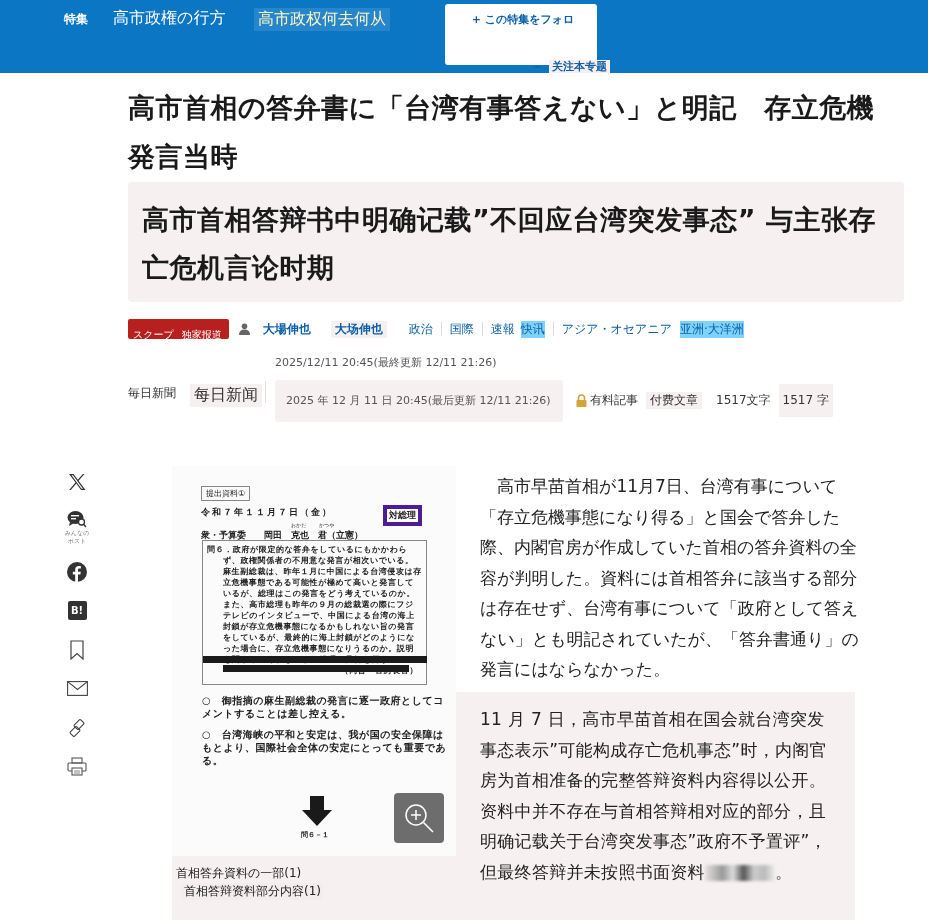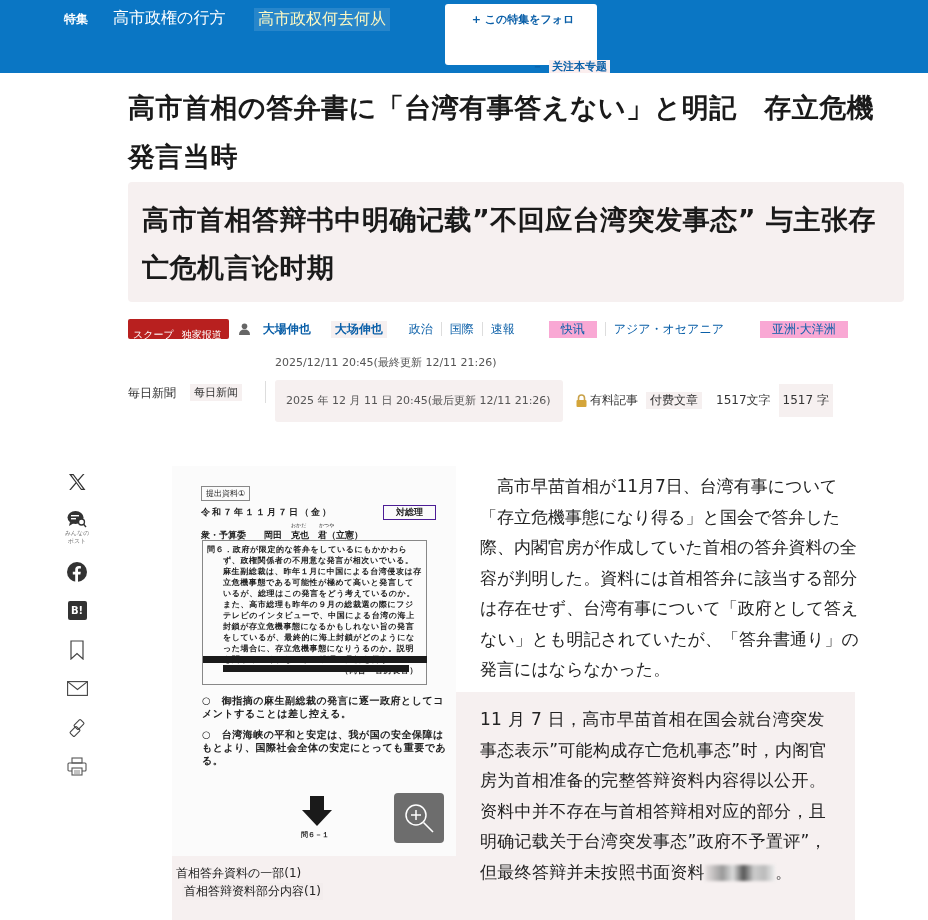--- a/index.html
+++ b/index.html
@@ -22,47 +22,47 @@
   .title-cn { position: absolute; left: 14px; top: 14px; width: 750px; font-size: 27px; font-weight: bold; line-height: 48px; color: #1a1a1a; letter-spacing: 0.5px; }
 
   
   .meta-row { position: absolute; left: 128px; top: 320px; height: 18px; display: flex; align-items: center; font-size: 12px; }
   .scoop { background: #b8201f; color: #fff; font-size: 10px; padding: 10px 5px; border-radius: 2px; height: 16px; line-height: 12px; display: flex; gap: 6px; }
   .scoop .cn { background: rgba(255,255,255,0.15); padding: 0 2px; }
   .author { display: flex; align-items: center; margin-left: 10px; color: #0a5fa8; font-weight: bold; font-size: 12px; gap: 10px; }
   .author .person-icon { width: 11px; height: 12px; margin-right: 3px; }
   .author .cn { margin-left: 10px; background: #f6f0f0; padding: 0 4px; }
   .cat { color: #0a5fa8; font-size: 12px; }
-  .cat.cn { background: #f9a8d4; padding: 0 12px; margin-left: 28px; }
+  .cat.cn { background: #7dd3fc; padding: 0 0; }
   .sep { width: 1px; height: 14px; background: #ddd; margin: 0 8px; }
 
   .date-jp { position: absolute; left: 275px; top: 355px; font-size: 11px; color: #555; }
   .paper-jp { position: absolute; left: 128px; top: 385px; font-size: 12px; color: #333; }
-  .paper-cn { position: absolute; left: 190px; top: 384px; font-size: 11px; color: #333; background: #f6f0f0; padding: 1px 4px; }
+  .paper-cn { position: absolute; left: 190px; top: 384px; font-size: 16px; color: #333; background: #f6f0f0; padding: 1px 4px; }
   .vsep { position: absolute; left: 265px; top: 381px; width: 1px; height: 22px; background: #ddd; }
   .date-cn-box { position: absolute; left: 275px; top: 380px; width: 288px; height: 42px; background: #f6f0f0; border-radius: 3px; }
   .date-cn { position: absolute; left: 11px; top: 13px; font-size: 11px; color: #555; white-space: nowrap; }
   .paid { position: absolute; left: 576px; top: 384px; display: flex; align-items: center; font-size: 12px; color: #333; }
   .paid .lock-icon { width: 11px; height: 13px; margin-right: 3px; }
   .paid .cn { background: #f6f0f0; padding: 0 4px; margin-left: 8px; }
   .paid .count { margin-left: 14px; }
   .paid .count-cn { background: #f6f0f0; padding: 8px 4px; margin-left: 8px; }
 
   
   .social { position: absolute; left: 60px; top: 470px; width: 34px; }
   .social .s-item { position: absolute; left: 0; width: 34px; display: flex; flex-direction: column; align-items: center; }
   .social svg { display: block; }
   .minna-label { font-size: 6px; color: #777; line-height: 8px; text-align: center; margin-top: 1px; }
 
   
   .doc-figure { position: absolute; left: 172px; top: 466px; width: 284px; height: 390px; background: #fbfbfb; }
   .doc-inner { position: absolute; left: 0; top: 0; width: 284px; height: 390px; font-family: "DejaVu Sans", sans-serif; color: #222; }
   .doc-tag { position: absolute; left: 29px; top: 20px; border: 1px solid #888; font-size: 8px; padding: 1px 4px; }
   .doc-date { position: absolute; left: 29px; top: 40px; font-size: 9px; font-weight: bold; letter-spacing: 2px; }
-  .doc-to { position: absolute; left: 211px; top: 39px; font-size: 9px; font-weight: bold; border: 1px solid #4c1d95; padding: 0 12px; }
+  .doc-to { position: absolute; left: 211px; top: 39px; font-size: 9px; font-weight: bold; border: 4px solid #4c1d95; padding: 0 2px; }
   .doc-committee { position: absolute; left: 29px; top: 63px; font-size: 9px; font-weight: bold; width: 220px; }
   .doc-committee .ruby { position: absolute; top: -7px; font-size: 5px; font-weight: normal; }
   .doc-q { position: absolute; left: 30px; top: 74px; width: 225px; height: 145px; border: 1px solid #888; padding: 3px 4px; font-size: 8px; line-height: 11px; font-weight: bold; letter-spacing: 0.6px; }
   .doc-q .indent { padding-left: 16px; text-indent: -16px; }
   .doc-q .by { text-align: right; margin-right: 4px; }
   .doc-redact1 { position: absolute; left: 31px; top: 190px; width: 224px; height: 7px; background: #1a1a1a; }
   .doc-redact2 { position: absolute; left: 51px; top: 199px; width: 186px; height: 7px; background: #1a1a1a; }
   .doc-ans { position: absolute; left: 30px; top: 228px; width: 245px; font-size: 10px; font-weight: bold; line-height: 13px; letter-spacing: 0.5px; }
   .doc-ans .item { margin-bottom: 8px; }
   .doc-arrow { position: absolute; left: 129px; top: 330px; width: 32px; height: 30px; }

